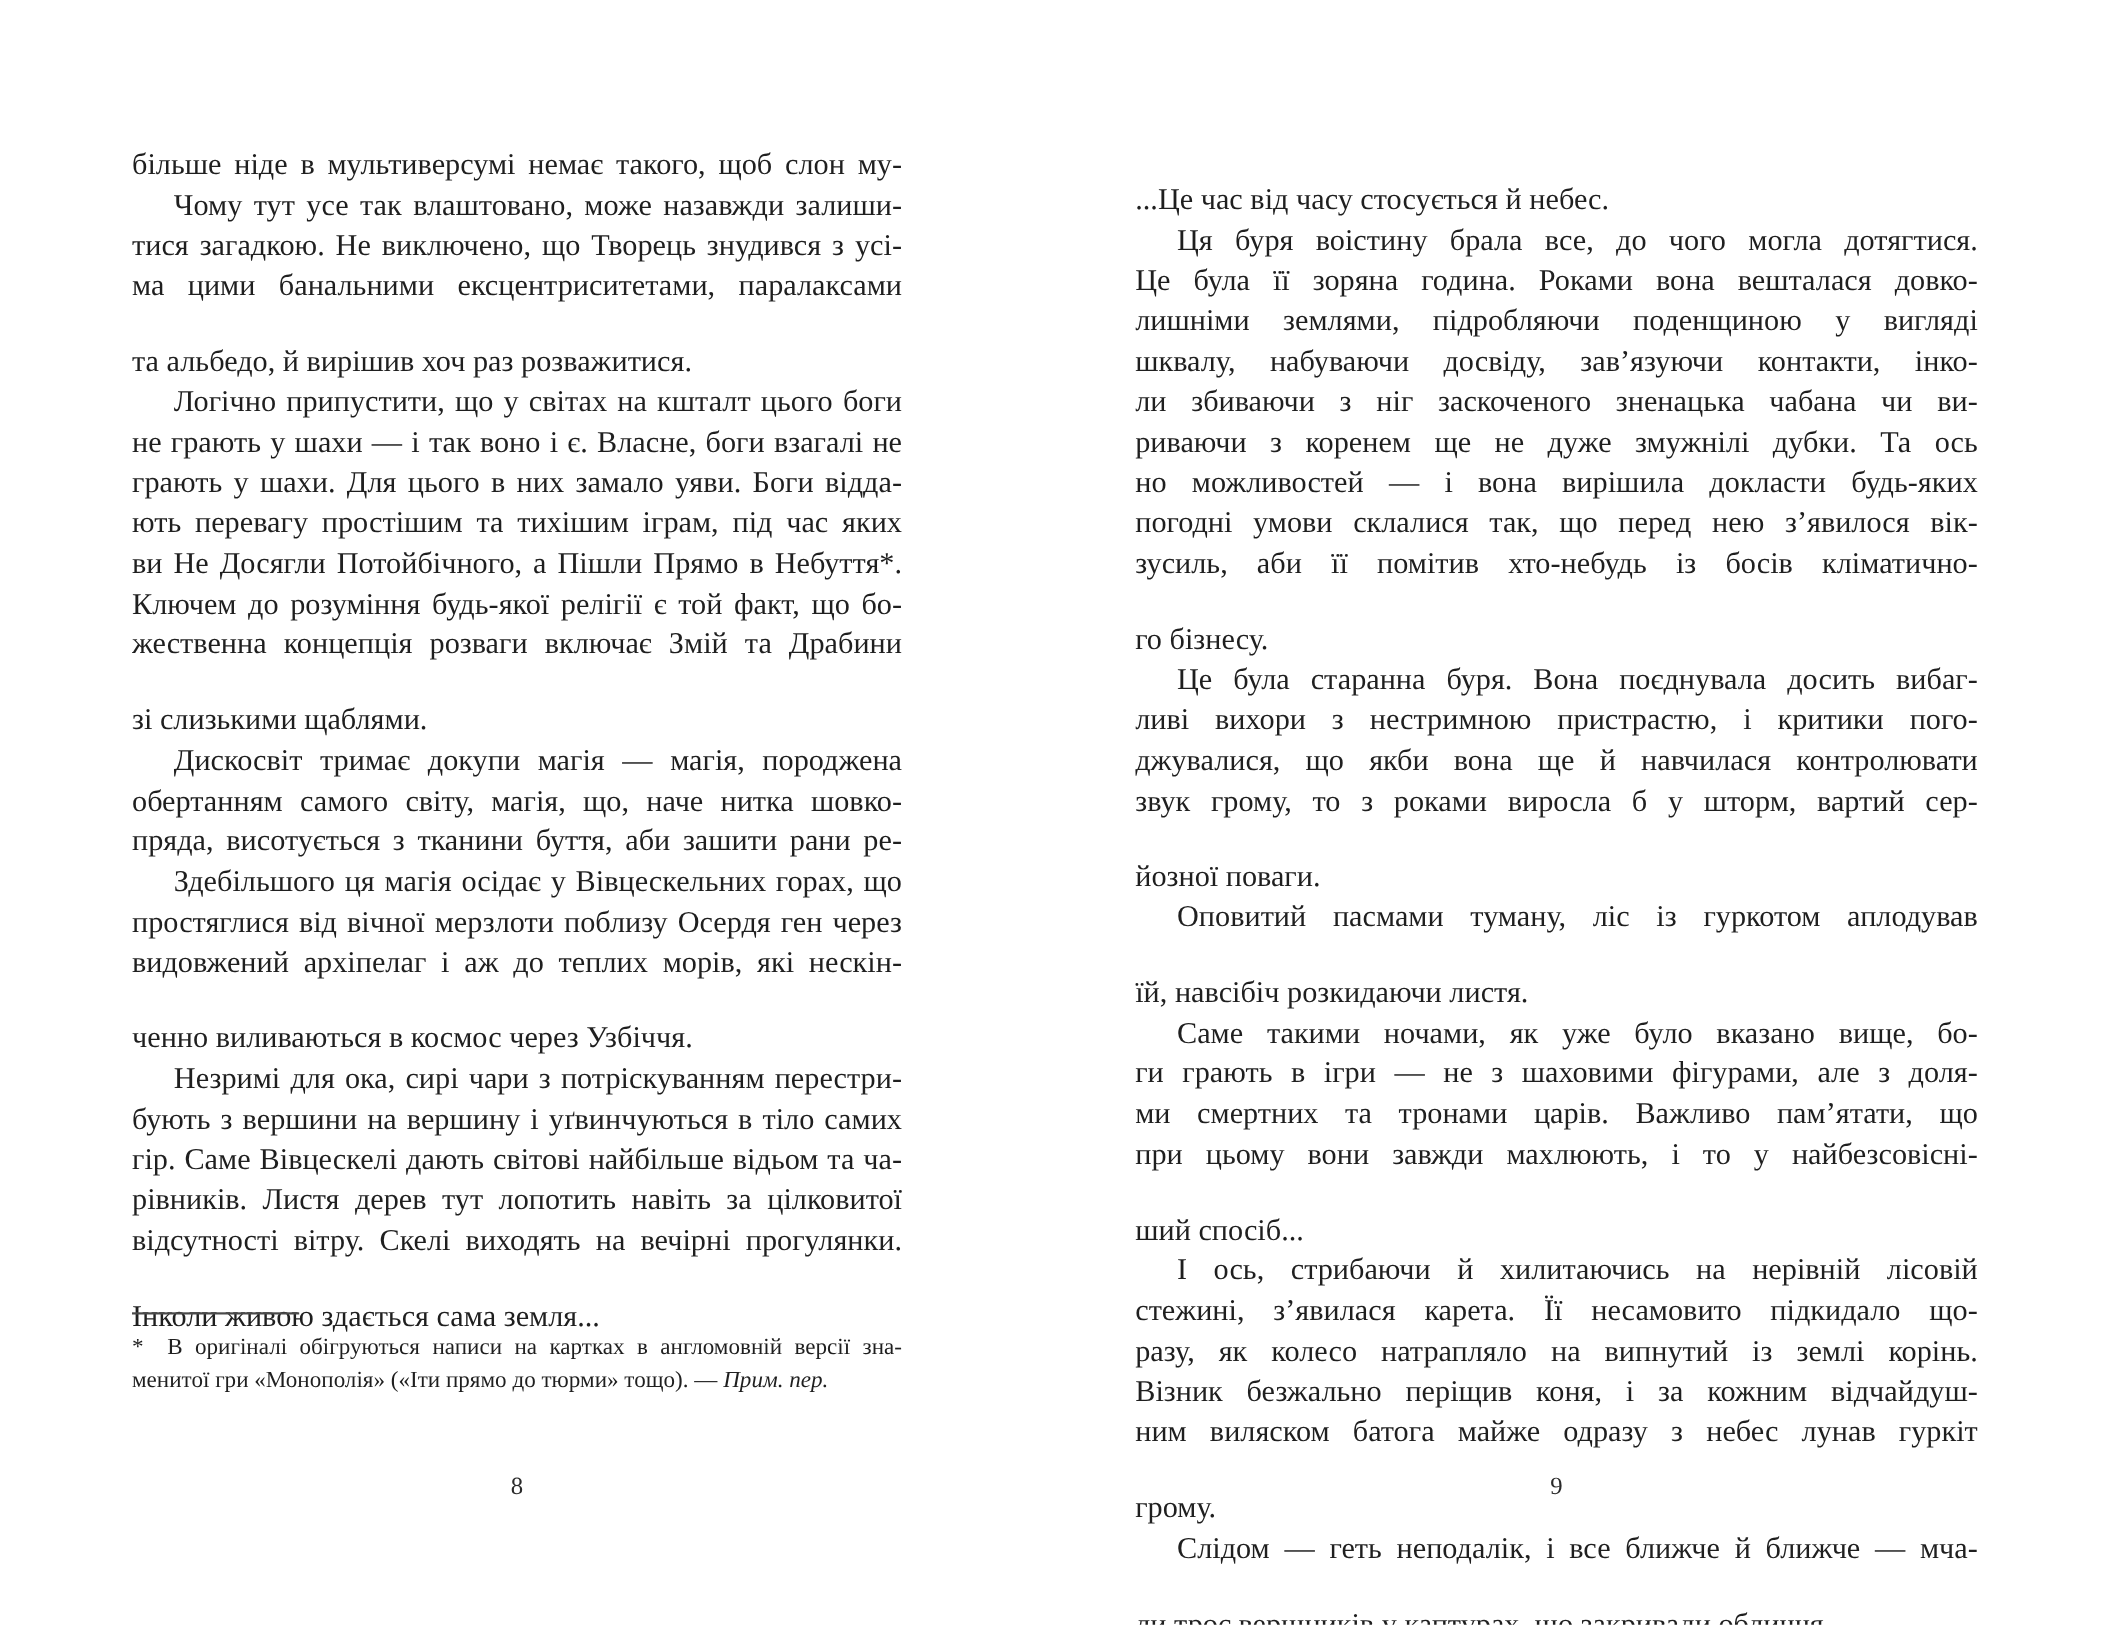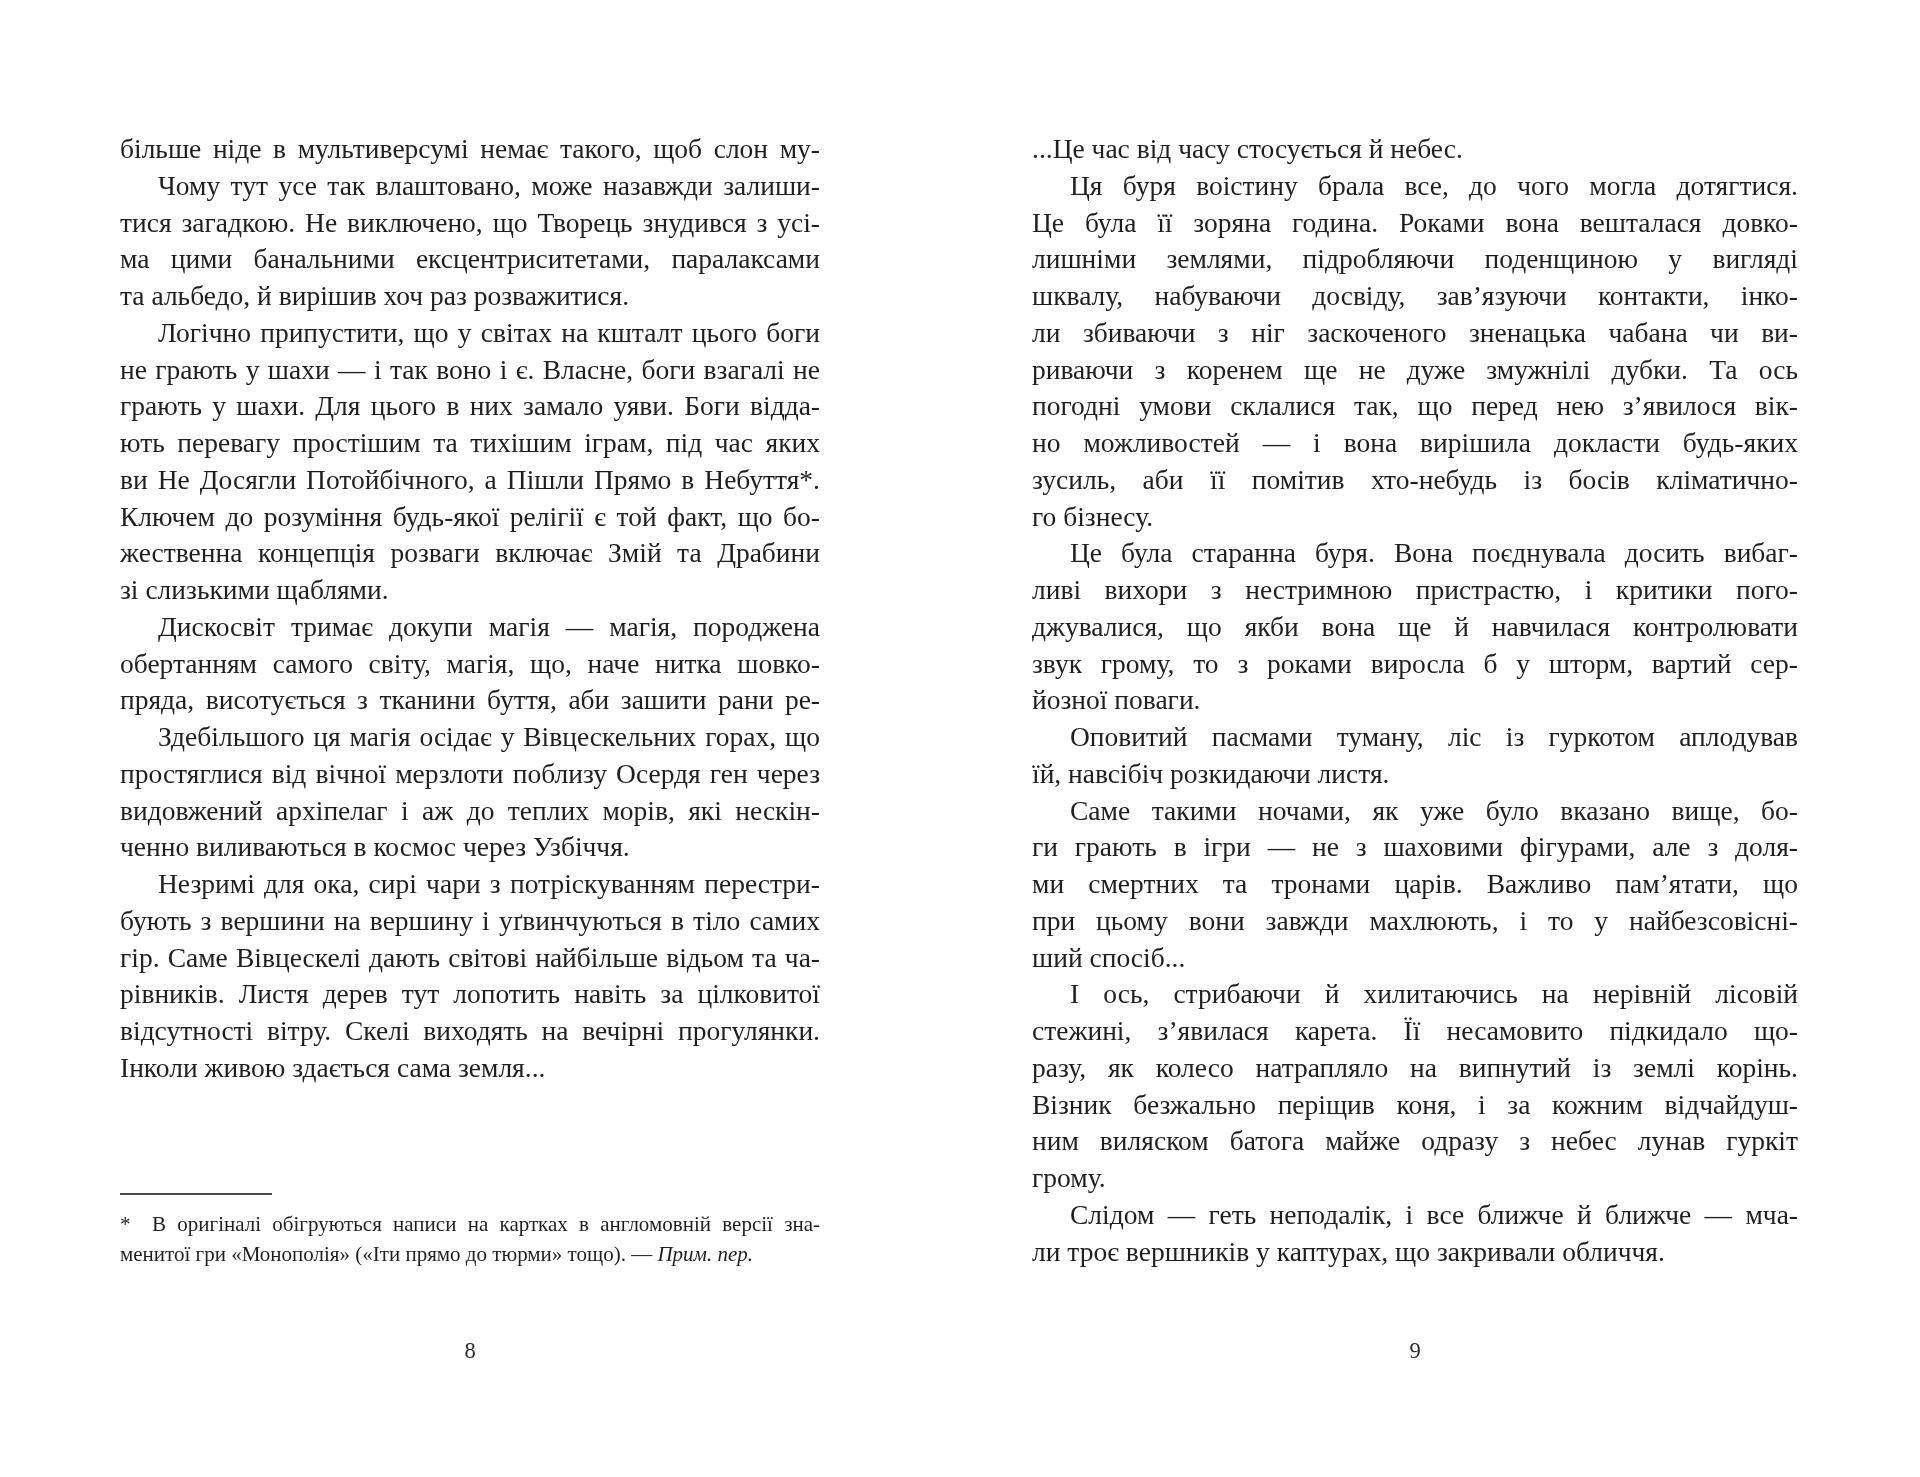--- a/index.html
+++ b/index.html
@@ -30,21 +30,21 @@
   .page-text.right { left: 1032px; width: 766px; }
 
   .para { margin: 0; padding: 0; }
   .line {
     height: 36.75px;
     overflow: hidden;
     text-align: justify;
     text-align-last: justify;
     text-justify: inter-word;
   }
-  .line.last { text-align-last: left; }
+  .line.last { text-align-last: left; margin-top: 32px; }
   .para.indent .line:first-child { text-indent: 38px; }
 
   .footnote {
     position: absolute;
     top: 1062px;
     left: 0;
     width: 100%;
     font-size: 21px;
     line-height: 30px;
   }
@@ -139,22 +139,22 @@
     <div class="para">
         <div class="line last">...Це час від часу стосується й небес.</div>
       </div>
     <div class="para indent">
         <div class="line">Ця буря воістину брала все, до чого могла дотягтися.</div>
         <div class="line">Це була її зоряна година. Роками вона вешталася довко-</div>
         <div class="line">лишніми землями, підробляючи поденщиною у вигляді</div>
         <div class="line">шквалу, набуваючи досвіду, зав’язуючи контакти, інко-</div>
         <div class="line">ли збиваючи з ніг заскоченого зненацька чабана чи ви-</div>
         <div class="line">риваючи з коренем ще не дуже змужнілі дубки. Та ось</div>
+        <div class="line">но можливостей — і вона вирішила докласти будь-яких</div>
         <div class="line">погодні умови склалися так, що перед нею з’явилося вік-</div>
-        <div class="line">но можливостей — і вона вирішила докласти будь-яких</div>
         <div class="line">зусиль, аби її помітив хто-небудь із босів кліматично-</div>
         <div class="line last">го бізнесу.</div>
       </div>
     <div class="para indent">
         <div class="line">Це була старанна буря. Вона поєднувала досить вибаг-</div>
         <div class="line">ливі вихори з нестримною пристрастю, і критики пого-</div>
         <div class="line">джувалися, що якби вона ще й навчилася контролювати</div>
         <div class="line">звук грому, то з роками виросла б у шторм, вартий сер-</div>
         <div class="line last">йозної поваги.</div>
       </div>

